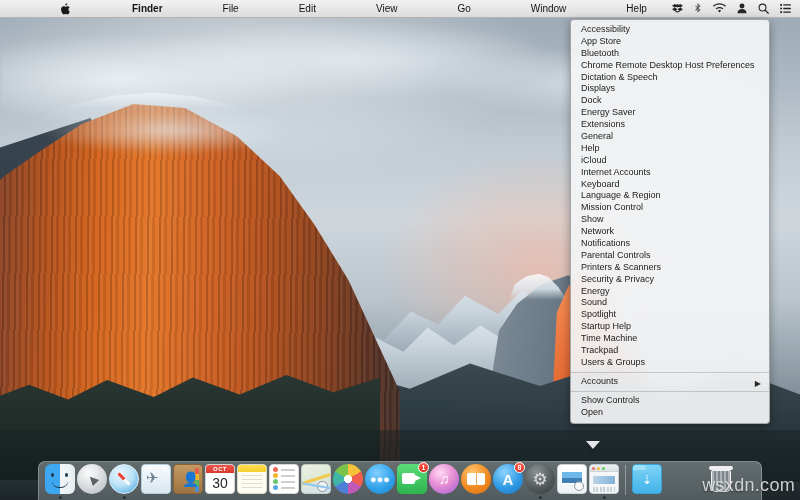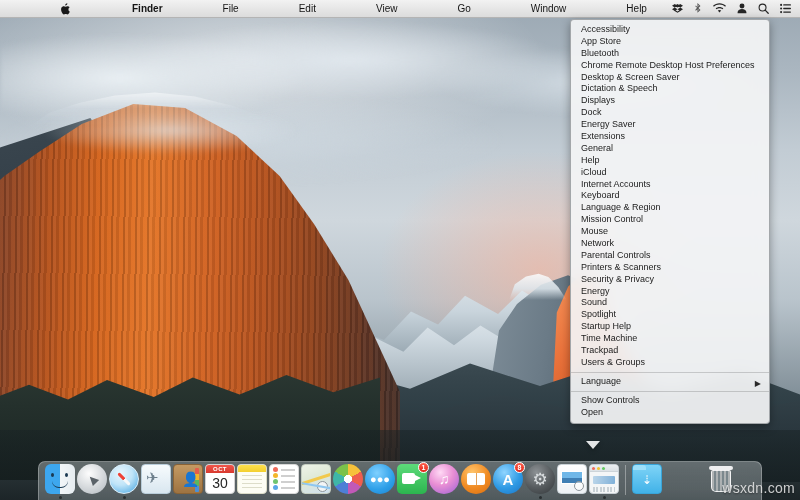--- a/index.html
+++ b/index.html
@@ -261,21 +261,21 @@
   .dl-ic:before{content:"";position:absolute;left:0;top:0;width:13px;height:5px;background:#9ee0fa;border-radius:3px 3px 0 0;}
   .dl-arrow{position:absolute;left:50%;top:52%;transform:translate(-50%,-50%);color:#fff;font-size:12px;line-height:1;}
   .trash-ic{width:30px;height:30px;position:relative;}
   .trash-body{position:absolute;left:5px;top:6px;width:20px;height:22px;background:linear-gradient(90deg, rgba(255,255,255,.85), rgba(220,230,235,.65));border:1px solid rgba(255,255,255,.85);border-radius:2px 2px 5px 5px;box-sizing:border-box;
     background-image:repeating-linear-gradient(90deg, rgba(255,255,255,.5) 0 2px, rgba(180,200,210,.35) 2px 4px);}
   .trash-lid{position:absolute;left:3px;top:2px;width:24px;height:4px;background:rgba(255,255,255,.9);border-radius:2px;}
 
   
   .watermark{
     position:absolute;right:5px;bottom:4px;
-    font-size:14px;color:rgba(240,240,240,.82);
+    font-size:18px;color:rgba(240,240,240,.82);
     font-family:"Liberation Sans", sans-serif;letter-spacing:.3px;
     text-shadow:0 1px 2px rgba(0,0,0,.45);
     pointer-events:none;
   }
 </style>
 </head>
 <body>
 
 <div id="screen">
 
@@ -364,23 +364,20 @@
       <div class="mi">
         <span class="lbl">App Store</span>
       </div>
       <div class="mi">
         <span class="lbl">Bluetooth</span>
       </div>
       <div class="mi">
         <span class="lbl">Chrome Remote Desktop Host Preferences</span>
       </div>
       <div class="mi">
-        <span class="lbl">Desktop &amp; Screen Saver</span>
-      </div>
-      <div class="mi">
         <span class="lbl">Dictation &amp; Speech</span>
       </div>
       <div class="mi">
         <span class="lbl">Displays</span>
       </div>
       <div class="mi">
         <span class="lbl">Dock</span>
       </div>
       <div class="mi">
         <span class="lbl">Energy Saver</span>
@@ -403,26 +400,29 @@
       <div class="mi">
         <span class="lbl">Keyboard</span>
       </div>
       <div class="mi">
         <span class="lbl">Language &amp; Region</span>
       </div>
       <div class="mi">
         <span class="lbl">Mission Control</span>
       </div>
       <div class="mi">
-        <span class="lbl">Mouse</span>
+        <span class="lbl">Show</span>
       </div>
       <div class="mi">
         <span class="lbl">Network</span>
       </div>
       <div class="mi">
+        <span class="lbl">Notifications</span>
+      </div>
+      <div class="mi">
         <span class="lbl">Parental Controls</span>
       </div>
       <div class="mi">
         <span class="lbl">Printers &amp; Scanners</span>
       </div>
       <div class="mi">
         <span class="lbl">Security &amp; Privacy</span>
       </div>
       <div class="mi">
         <span class="lbl">Energy</span>
@@ -440,21 +440,21 @@
         <span class="lbl">Time Machine</span>
       </div>
       <div class="mi">
         <span class="lbl">Trackpad</span>
       </div>
       <div class="mi">
         <span class="lbl">Users &amp; Groups</span>
       </div>
       <div class="msep"></div>
       <div class="mi">
-        <span class="lbl">Language</span>
+        <span class="lbl">Accounts</span>
         <span class="arrow">▶</span>
       </div>
       <div class="msep"></div>
       <div class="mi">
         <span class="lbl">Show Controls</span>
       </div>
       <div class="mi">
         <span class="lbl">Open</span>
       </div>
     </div>

